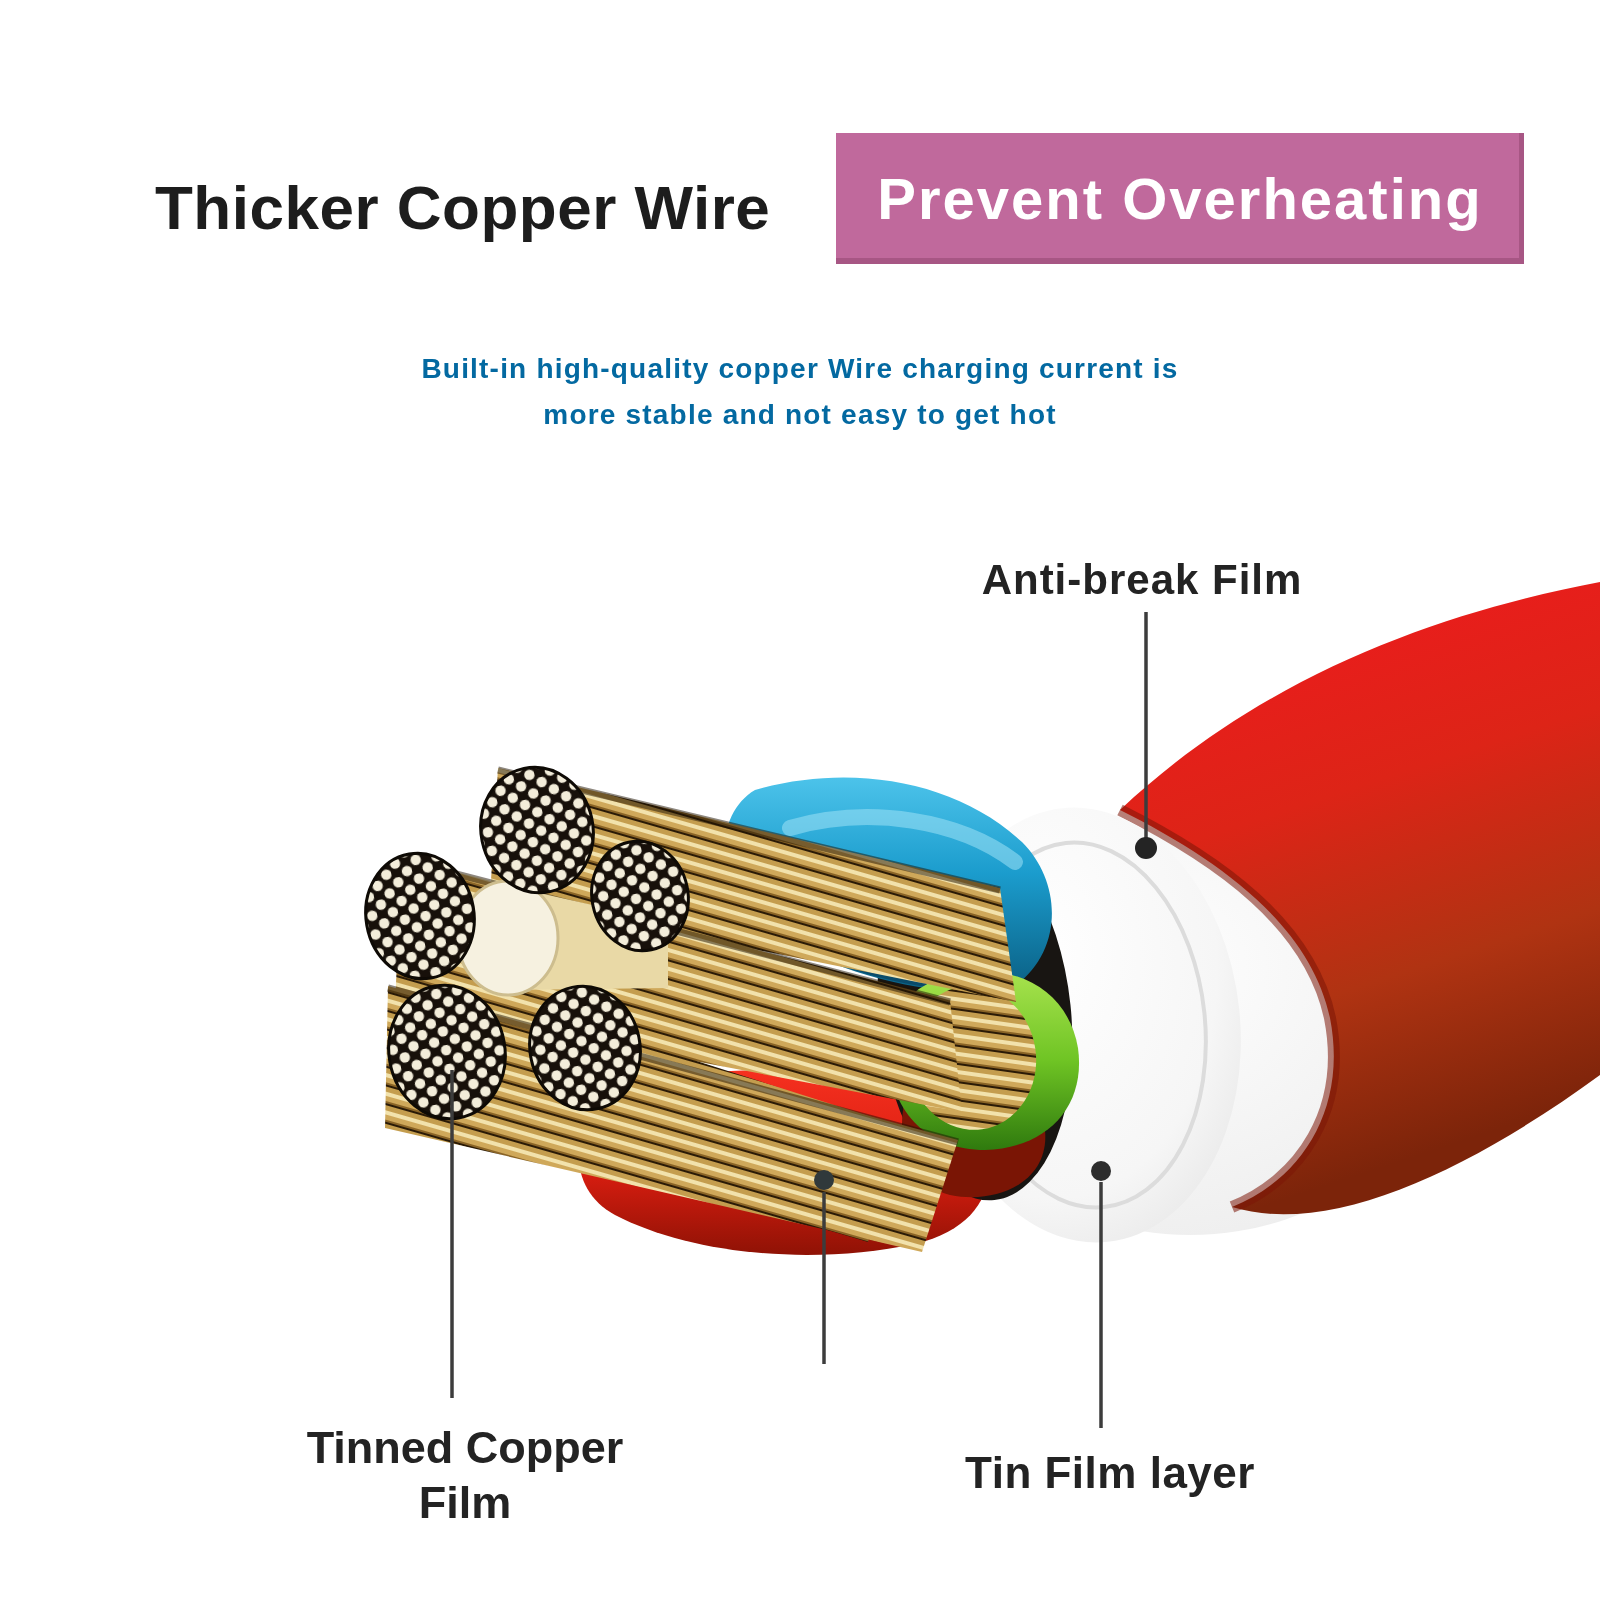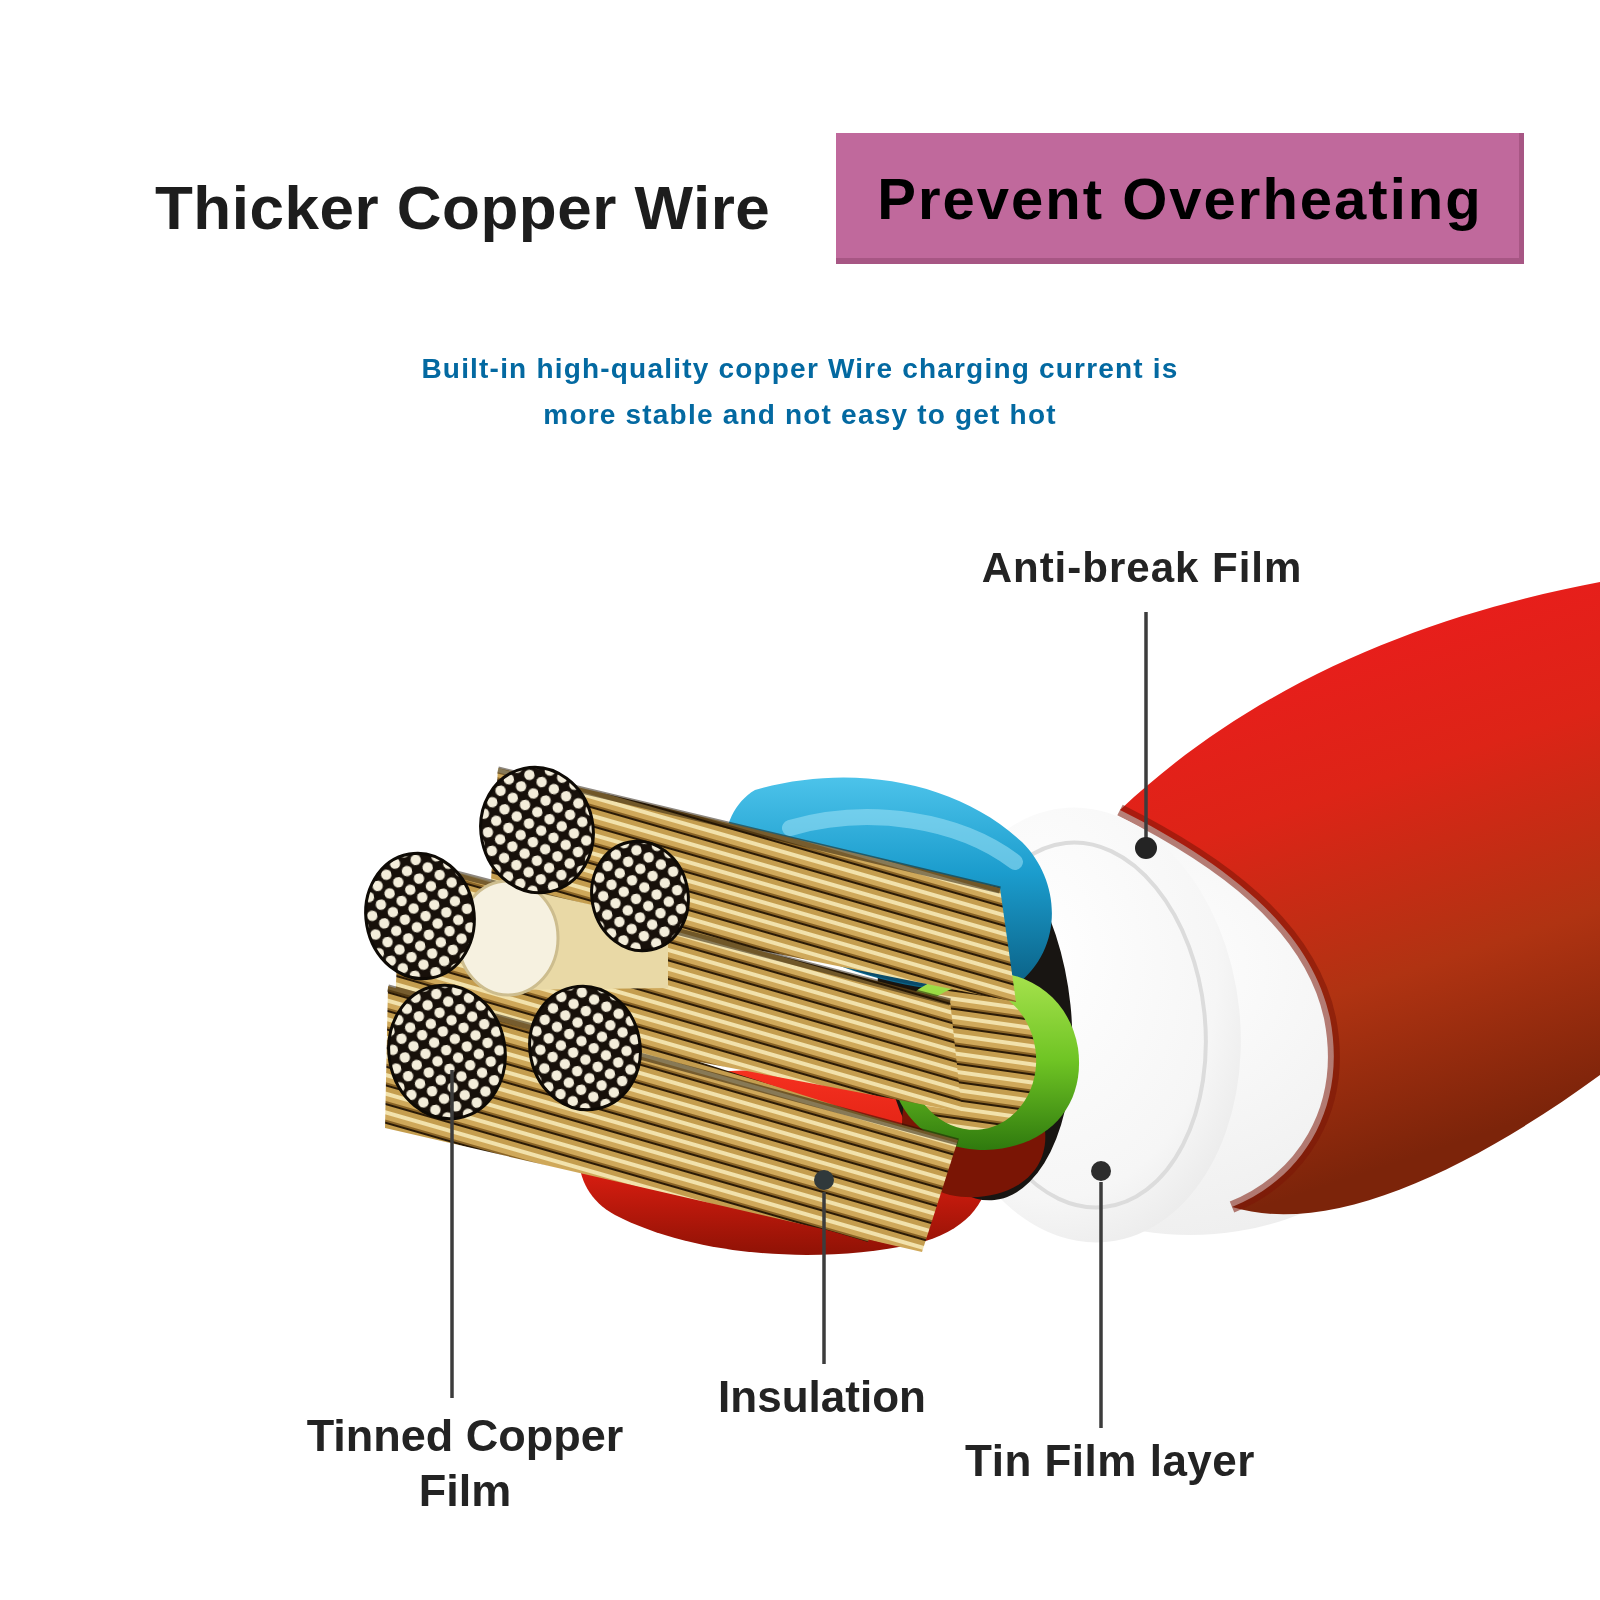--- a/index.html
+++ b/index.html
@@ -10,29 +10,29 @@
   .title{
     position:absolute;left:155px;top:172px;
     font-size:62px;font-weight:700;letter-spacing:0.5px;color:#1d1d1d;white-space:nowrap;
   }
   .badge{
     position:absolute;left:836px;top:133px;width:688px;height:131px;
     background:#c0699c;display:flex;align-items:center;justify-content:center;
     box-shadow:inset -5px -6px 0 rgba(90,30,60,0.25);
   }
   .badge span{
-    font-size:58px;font-weight:700;letter-spacing:2px;color:#000000;white-space:nowrap;
+    font-size:58px;font-weight:700;letter-spacing:2px;color:#ffffff;white-space:nowrap;
   }
   .subtitle{
     position:absolute;left:0;top:346px;width:1600px;text-align:center;
     font-size:28px;font-weight:700;letter-spacing:1.2px;color:#0369a1;line-height:46px;
   }
   .illustration{position:absolute;left:0;top:0;}
   .diagram-label{
-    position:absolute;text-align:center;color:#232323;font-weight:700;white-space:nowrap;
+    position:absolute;text-align:center;color:#232323;font-weight:700;white-space:nowrap;margin-top:12px;
   }
   .label-anti-break{left:942px;top:544px;width:400px;font-size:42px;letter-spacing:1px;}
   .label-tinned{left:265px;top:1408px;width:400px;font-size:45px;line-height:55px;}
   .label-insulation{left:622px;top:1372px;width:400px;font-size:44px;}
   .label-tinfoil{left:910px;top:1436px;width:400px;font-size:44px;letter-spacing:0.5px;}
 </style>
 </head>
 <body>
 
 <div class="canvas">
@@ -169,17 +169,16 @@
     <circle cx="1101" cy="1171" r="10" fill="#2d2d2d"></circle>
   </svg>
 
   <div class="diagram-label label-anti-break">Anti-break Film</div>
 
   <div class="diagram-label label-tinned">
     <div>Tinned Copper</div>
     <div>Film</div>
   </div>
 
-  <div class="diagram-label label-insulation">Insulation</div>
 
   <div class="diagram-label label-tinfoil">Tin Film layer</div>
 
 </div>
 
 </body></html>

